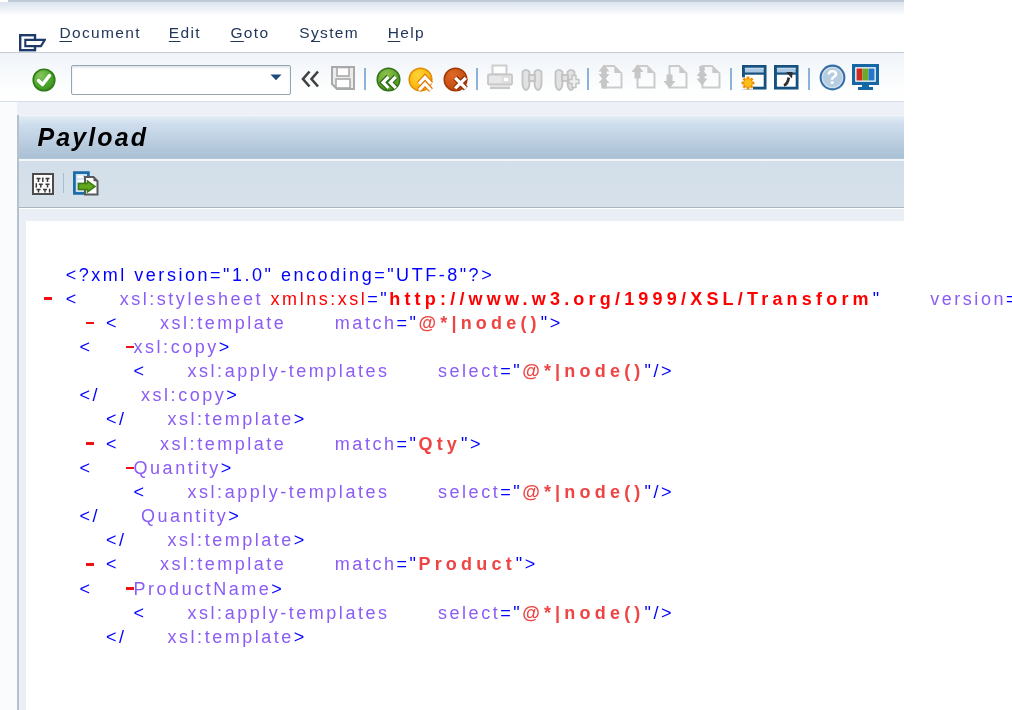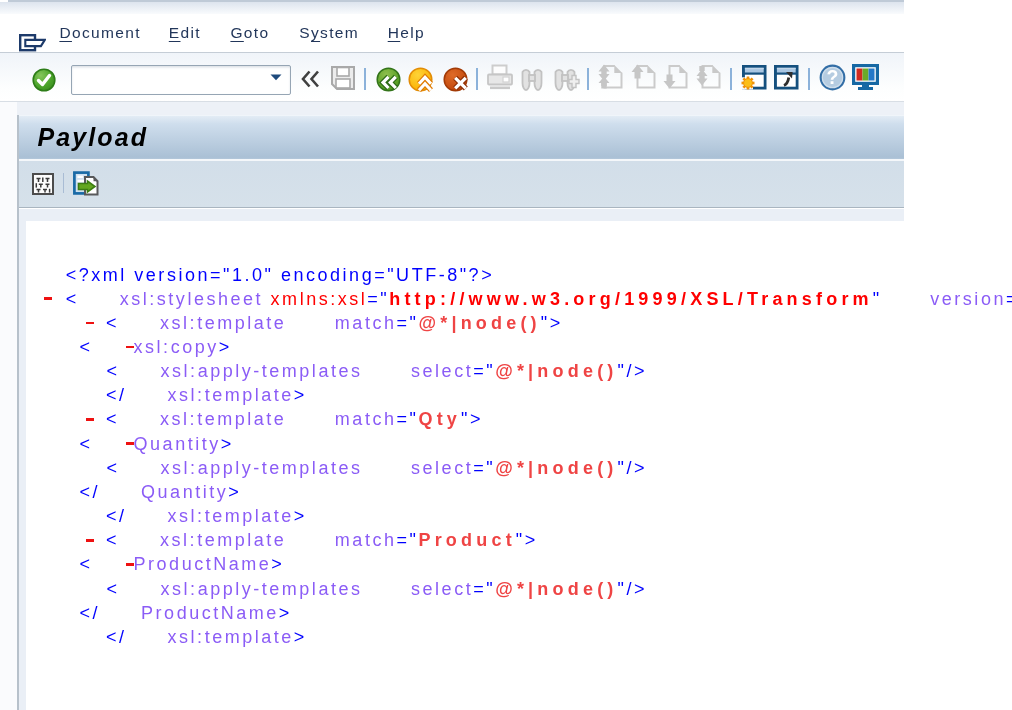--- a/index.html
+++ b/index.html
@@ -44,21 +44,21 @@
 .ln{position:relative;}
 .m{color:#0000ff;}   
 .t{color:#8b5cf6;margin-left:41px;}   
 .ns{color:#ff0000;}  
 .tx{font-weight:bold;color:#ef4444;letter-spacing:4.2px;}
 .nsv{font-weight:bold;color:#ff0000;letter-spacing:4.2px;margin-top:40px;}
 .b{position:absolute;width:8px;height:2.6px;background:#ee1111;top:10.8px;}
 .l0{padding-left:40.2px;}
 .l1{padding-left:80.5px;}
 .l2{padding-left:54px;}
-.l3{padding-left:81px;}
+.l3{padding-left:108px;}
 </style>
 </head>
 <body>
 <div id="page">
   <div id="topgrad"></div>
   <div id="topline"></div>
   <div id="menubar">
     <svg class="abs" style="left:19px;top:19.5px;" width="27" height="18" viewBox="0 0 27 18">
       <rect x="1.2" y="1.2" width="14.8" height="15" fill="none" stroke="#1d3a6a" stroke-width="2.4"></rect>
       <path d="M6.3 5.9 H25.8 L21.9 12.1 H6.3 Z" fill="#fff" stroke="#1d3a6a" stroke-width="2.1"></path>
@@ -256,27 +256,27 @@
     <path d="M5.5 12.5 H14.5 V10 L22 15.5 L14.5 21 V18.5 H5.5 Z" fill="#63a71f" stroke="#3c7d12" stroke-width="1.6"></path>
   </svg>
   <div id="htmlarea">
     <div id="doc">
       <div id="xml">
 <div class="ln l0"><span class="m">&lt;?xml version="1.0" encoding="UTF-8"?&gt;</span></div>
 <div class="ln l0"><span class="b" style="left:18.5px"></span><span class="m">&lt;</span><span class="t">xsl:stylesheet</span> <span class="ns">xmlns:xsl</span><span class="m">="</span><span class="nsv">http://www.w3.org/1999/XSL/Transform</span><span class="m">"</span> <span class="t">version</span><span class="m">="</span><span class="tx">1.0</span><span class="m">"&gt;</span></div>
 <div class="ln l1"><span class="b" style="left:60.2px"></span><span class="m">&lt;</span><span class="t">xsl:template</span> <span class="t">match</span><span class="m">="</span><span class="tx">@*|node()</span><span class="m">"&gt;</span></div>
 <div class="ln l2"><span class="b" style="left:100.2px"></span><span class="m">&lt;</span><span class="t">xsl:copy</span><span class="m">&gt;</span></div>
 <div class="ln l3"><span class="m">&lt;</span><span class="t">xsl:apply-templates</span> <span class="t">select</span><span class="m">="</span><span class="tx">@*|node()</span><span class="m">"/&gt;</span></div>
+<div class="ln l2"><span class="m">&lt;/</span><span class="t">xsl:copy</span><span class="m">&gt;</span></div>
 <div class="ln l1"><span class="m">&lt;/</span><span class="t">xsl:template</span><span class="m">&gt;</span></div>
 <div class="ln l1"><span class="b" style="left:60.2px"></span><span class="m">&lt;</span><span class="t">xsl:template</span> <span class="t">match</span><span class="m">="</span><span class="tx">Qty</span><span class="m">"&gt;</span></div>
 <div class="ln l2"><span class="b" style="left:100.2px"></span><span class="m">&lt;</span><span class="t">Quantity</span><span class="m">&gt;</span></div>
 <div class="ln l3"><span class="m">&lt;</span><span class="t">xsl:apply-templates</span> <span class="t">select</span><span class="m">="</span><span class="tx">@*|node()</span><span class="m">"/&gt;</span></div>
 <div class="ln l2"><span class="m">&lt;/</span><span class="t">Quantity</span><span class="m">&gt;</span></div>
 <div class="ln l1"><span class="m">&lt;/</span><span class="t">xsl:template</span><span class="m">&gt;</span></div>
 <div class="ln l1"><span class="b" style="left:60.2px"></span><span class="m">&lt;</span><span class="t">xsl:template</span> <span class="t">match</span><span class="m">="</span><span class="tx">Product</span><span class="m">"&gt;</span></div>
 <div class="ln l2"><span class="b" style="left:100.2px"></span><span class="m">&lt;</span><span class="t">ProductName</span><span class="m">&gt;</span></div>
 <div class="ln l3"><span class="m">&lt;</span><span class="t">xsl:apply-templates</span> <span class="t">select</span><span class="m">="</span><span class="tx">@*|node()</span><span class="m">"/&gt;</span></div>
-<div class="ln l2"><span class="m">&lt;/</span><span class="t">ProductName</span><span class="m">&gt;</span></div>
 <div class="ln l1"><span class="m">&lt;/</span><span class="t">xsl:template</span><span class="m">&gt;</span></div>
       </div>
     </div>
   </div>
 </div>
 
 </body></html>

